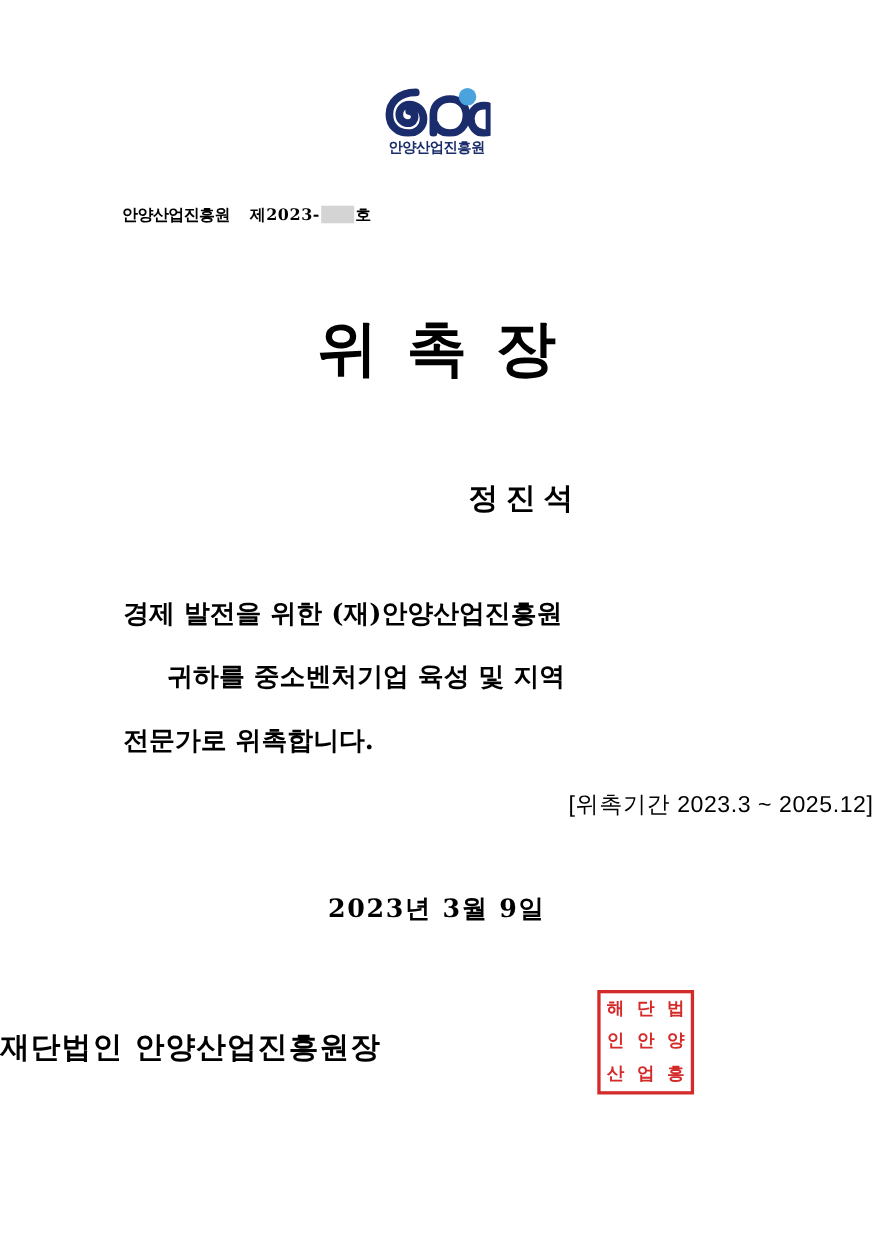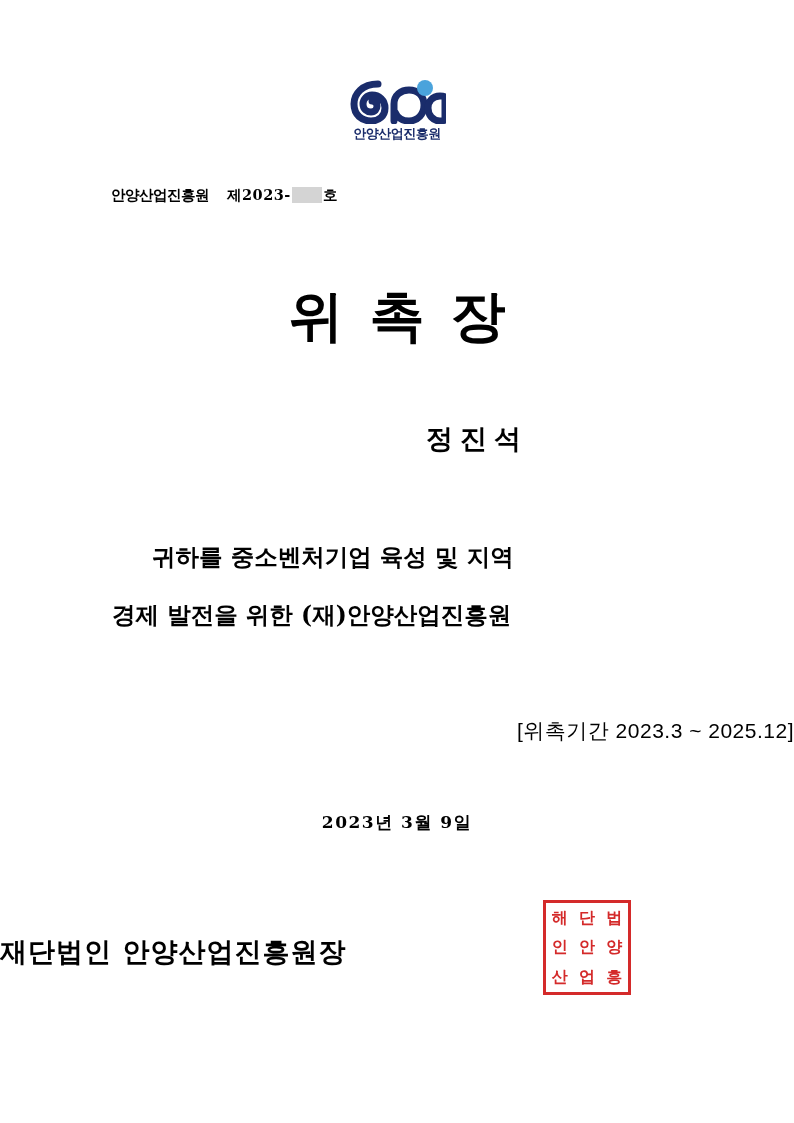--- a/index.html
+++ b/index.html
@@ -87,21 +87,21 @@
     font-weight: bold;
     letter-spacing: 26px;
     text-indent: 26px;
     font-family: "DejaVu Serif", "Liberation Serif", serif;
     margin-top: 16px;
   }
 
   
   .recipient {
     position: absolute;
-    top: 421px;
+    top: 435px;
     right: 110px;
     font-size: 27px;
     font-weight: bold;
     letter-spacing: 7px;
     font-family: "DejaVu Serif", "Liberation Serif", serif;
   }
 
   
   .body-text {
     position: absolute;
@@ -138,21 +138,21 @@
     letter-spacing: 0.5px;
   }
 
   
   .doc-date {
     position: absolute;
     top: 811px;
     left: 0;
     width: 794px;
     text-align: center;
-    font-size: 17px;
+    font-size: 23px;
     font-weight: bold;
     letter-spacing: 1.5px;
     font-family: "DejaVu Serif", "Liberation Serif", serif;
   }
 
   
   .signature {
     position: absolute;
     top: 934px;
     left: 0;
@@ -210,22 +210,23 @@
 
   <div class="doc-number">
     <span class="org">안양산업진흥원</span><span class="num-label">제2023-</span><span class="redacted"></span><span>호</span>
   </div>
 
   <div class="doc-title">위촉장</div>
 
   <div class="recipient">정진석</div>
 
   <div class="body-text">
+    <span class="body-line justified">경제 발전을 위한 (재)안양산업진흥원</span>
     <span class="body-line justified first">귀하를 중소벤처기업 육성 및 지역</span>
-    <span class="body-line justified">경제 발전을 위한 (재)안양산업진흥원</span>
+    <span class="body-line">전문가로 위촉합니다.</span>
   </div>
 
   <div class="period">[위촉기간 2023.3 ~ 2025.12]</div>
 
   <div class="doc-date">2023년 3월 9일</div>
 
   <div class="signature">
     <span class="sig-inner">재단법인 안양산업진흥원장</span>
   </div>
 

